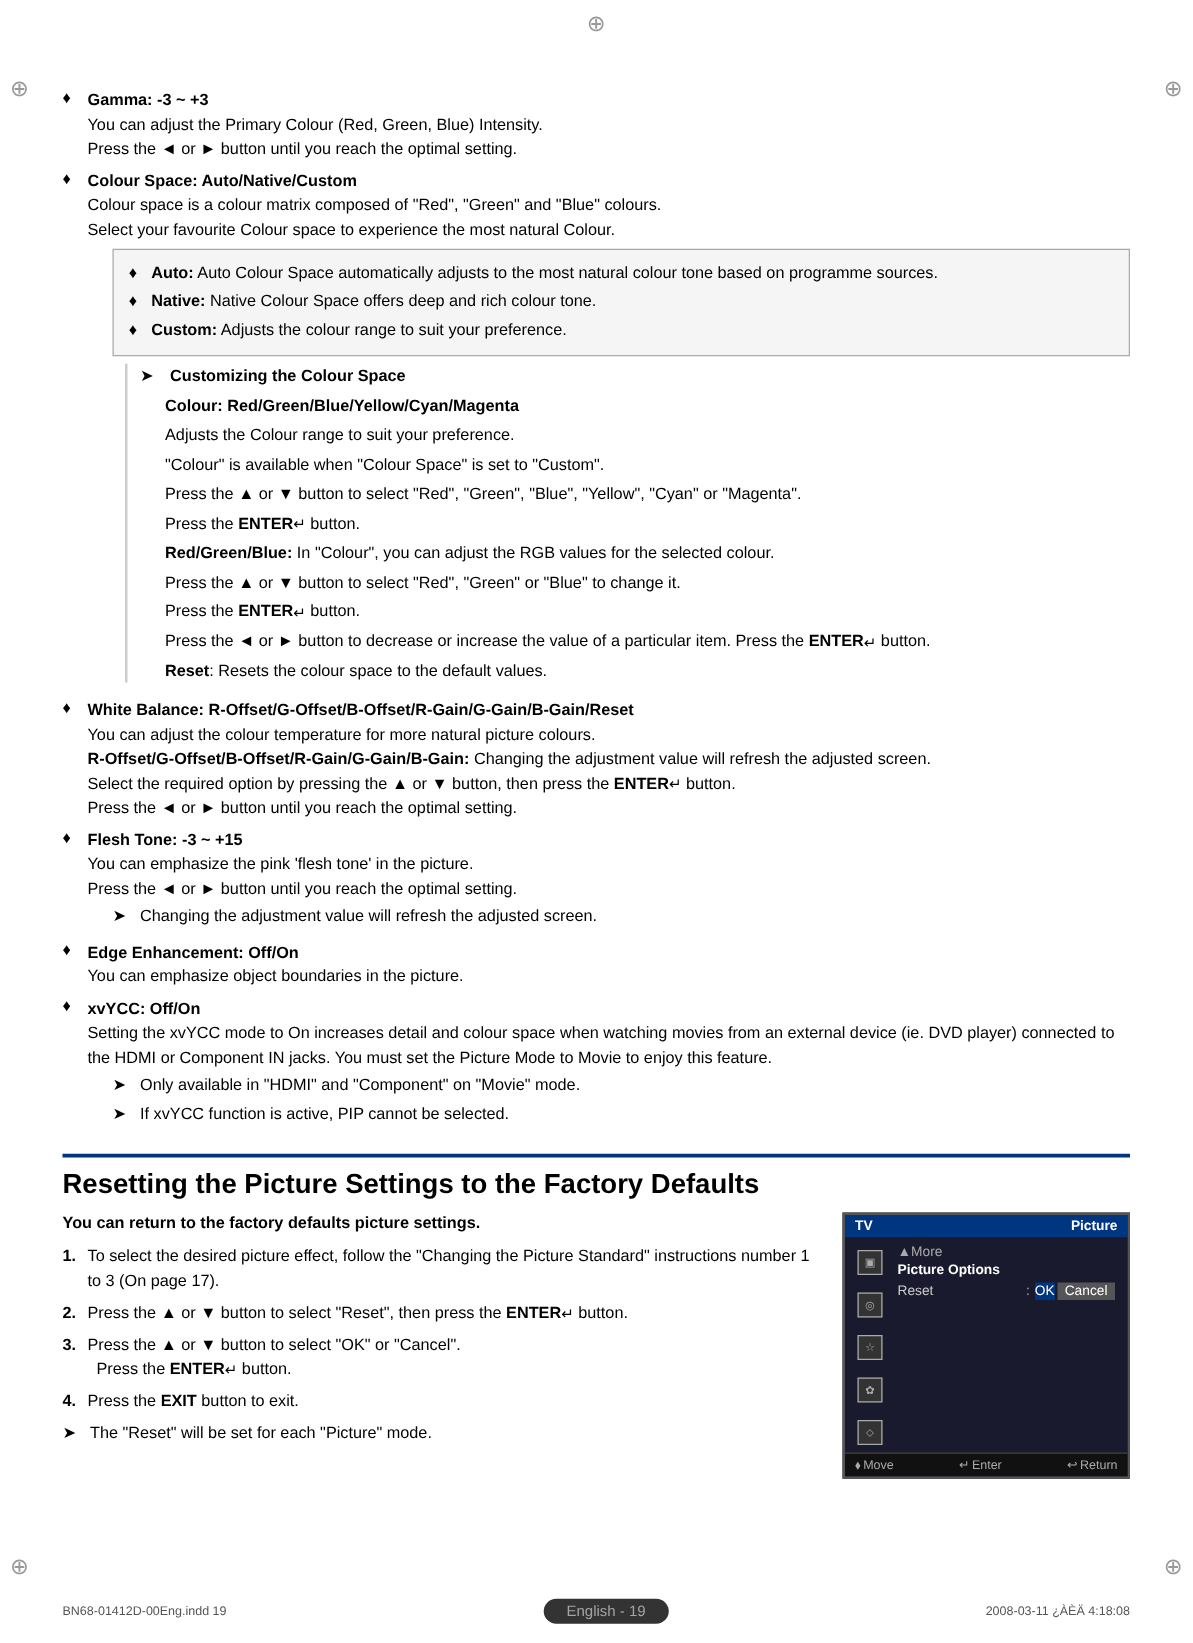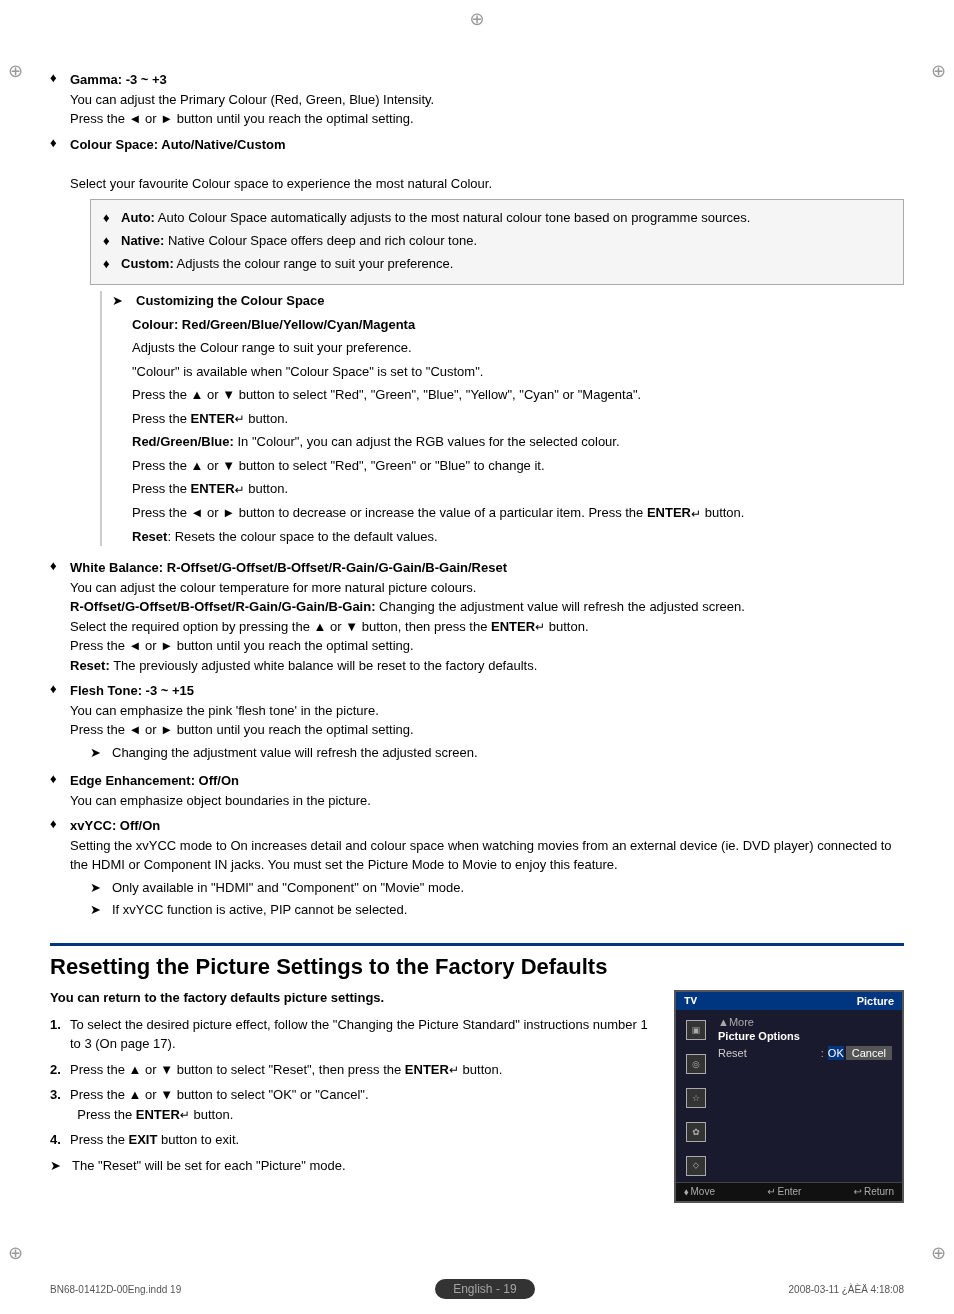--- a/index.html
+++ b/index.html
@@ -165,21 +165,21 @@
       color: #fff;
     }
     .tv-header {
       display: flex;
       background: #003580;
       padding: 3px 8px;
       font-size: 11px;
       font-weight: bold;
       justify-content: space-between;
     }
-    .tv-header-left { color: #fff; font-family: Liberation Mono, monospace; }
+    .tv-header-left { color: #fff; }
     .tv-header-right { color: #fff; }
     .tv-body {
       padding: 6px 10px;
       background: #1a1a2e;
       min-height: 120px;
     }
     .tv-value-box {
       background: #003580;
       padding: 1px 0;
       font-size: 11px;
@@ -297,21 +297,21 @@
         <span class="bold">Gamma: -3 ~ +3</span><br>
         <span>You can adjust the Primary Colour (Red, Green, Blue) Intensity.</span><br>
         <span>Press the ◄ or ► button until you reach the optimal setting.</span>
       </div>
     </div>
 
     <div class="bullet-item">
       <span class="bullet-diamond">♦</span>
       <div class="bullet-content">
         <span class="bold">Colour Space: Auto/Native/Custom</span><br>
-        <br>
+        <span>Colour space is a colour matrix composed of "Red", "Green" and "Blue" colours.</span><br>
         <span>Select your favourite Colour space to experience the most natural Colour.</span>
 
         
         <div class="sub-box">
           <div class="sub-box-item">
             <span class="sub-box-diamond">♦</span>
             <span><strong>Auto:</strong> Auto Colour Space automatically adjusts to the most natural colour tone based on programme sources.</span>
           </div>
           <div class="sub-box-item">
             <span class="sub-box-diamond">♦</span>
@@ -346,21 +346,20 @@
     </div>
 
     <div class="bullet-item">
       <span class="bullet-diamond">♦</span>
       <div class="bullet-content">
         <span class="bold">White Balance: R-Offset/G-Offset/B-Offset/R-Gain/G-Gain/B-Gain/Reset</span><br>
         <span>You can adjust the colour temperature for more natural picture colours.</span><br>
         <span><strong>R-Offset/G-Offset/B-Offset/R-Gain/G-Gain/B-Gain:</strong> Changing the adjustment value will refresh the adjusted screen.</span><br>
         <span>Select the required option by pressing the ▲ or ▼ button, then press the <strong>ENTER</strong><span class="enter-sym">↵</span> button.</span><br>
         <span>Press the ◄ or ► button until you reach the optimal setting.</span><br>
-        <span><strong>Reset:</strong> The previously adjusted white balance will be reset to the factory defaults.</span>
       </div>
     </div>
 
     <div class="bullet-item">
       <span class="bullet-diamond">♦</span>
       <div class="bullet-content">
         <span class="bold">Flesh Tone: -3 ~ +15</span><br>
         <span>You can emphasize the pink 'flesh tone' in the picture.</span><br>
         <span>Press the ◄ or ► button until you reach the optimal setting.</span>
         <div class="note-arrow">

